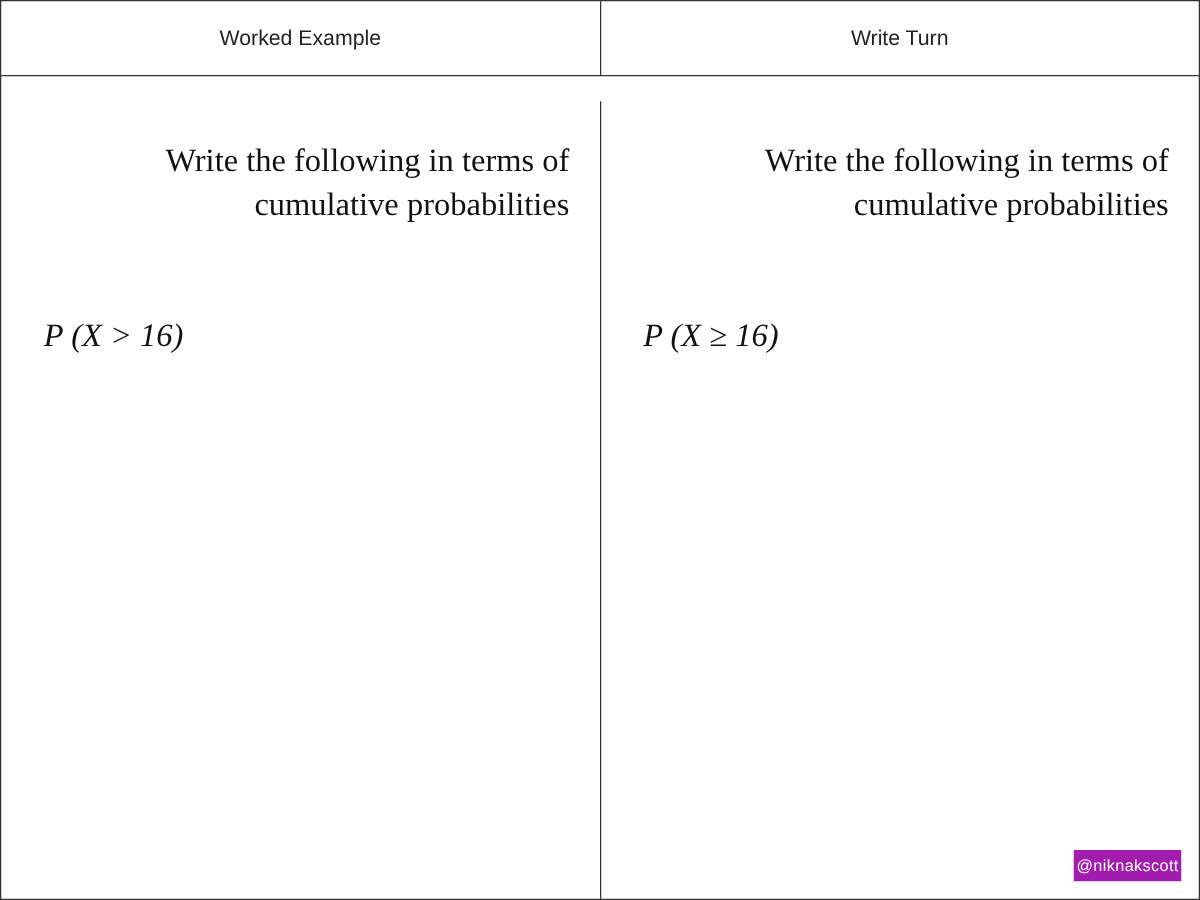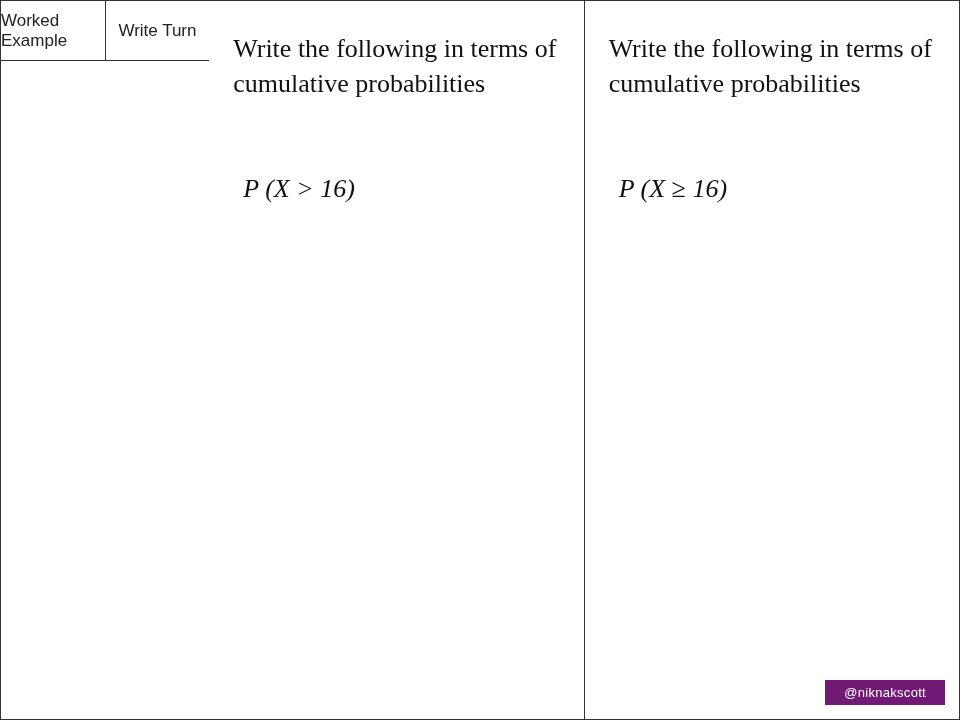--- a/index.html
+++ b/index.html
@@ -13,22 +13,23 @@
       height: 720px;
       background: #ffffff;
       font-family: Georgia, 'Times New Roman', Times, serif;
       overflow: hidden;
     }
 
     .page {
       width: 960px;
       height: 720px;
       display: flex;
-      flex-direction: row;
+      flex-direction: column;
       border: 1.5px solid #333;
+      gap: 20px;
     }
 
     .header-row {
       display: flex;
       border-bottom: 1.5px solid #333;
       height: 60px;
       flex-shrink: 0;
     }
 
     .header-cell {
@@ -61,45 +62,46 @@
     .column:first-child {
       border-right: 1.5px solid #333;
     }
 
     .instruction-text {
       font-size: 26px;
       line-height: 1.35;
       color: #111;
       margin-bottom: 40px;
       font-family: Georgia, 'Times New Roman', Times, serif;
+      text-align: right;
     }
 
     .math-expression {
       font-size: 26px;
       font-style: italic;
       color: #111;
       margin: 30px 0 0 10px;
       font-family: Georgia, 'Times New Roman', Times, serif;
       line-height: 1.4;
     }
 
     .math-expression + .math-expression {
       margin-top: 120px;
       font-family: Liberation Mono, monospace;
     }
 
     .watermark {
       position: absolute;
       bottom: 14px;
       right: 14px;
-      background: #701a75;
+      background: #a21caf;
       color: #ffffff;
       font-family: Arial, Helvetica, sans-serif;
       font-size: 13px;
-      padding: 5px 19px;
+      padding: 5px 2px;
       letter-spacing: 0.3px;
     }
   </style>
 </head>
 <body>
 
 <div class="page">
   <div class="header-row">
     <div class="header-cell">
       <span>Worked Example</span>

